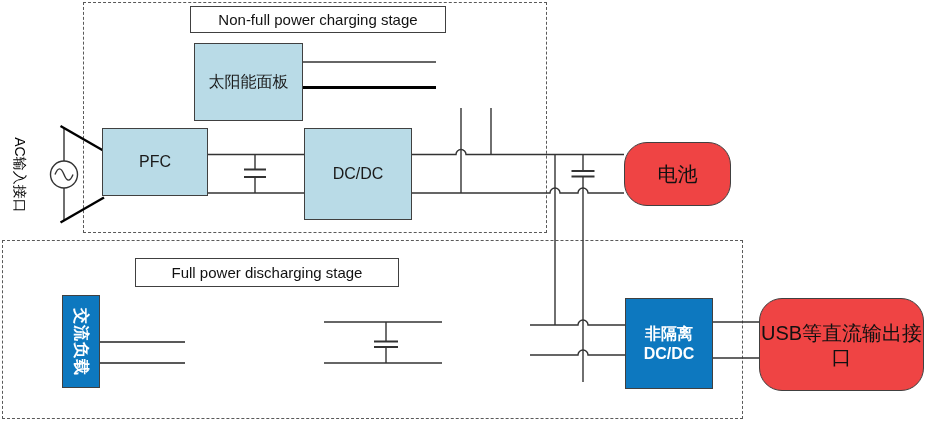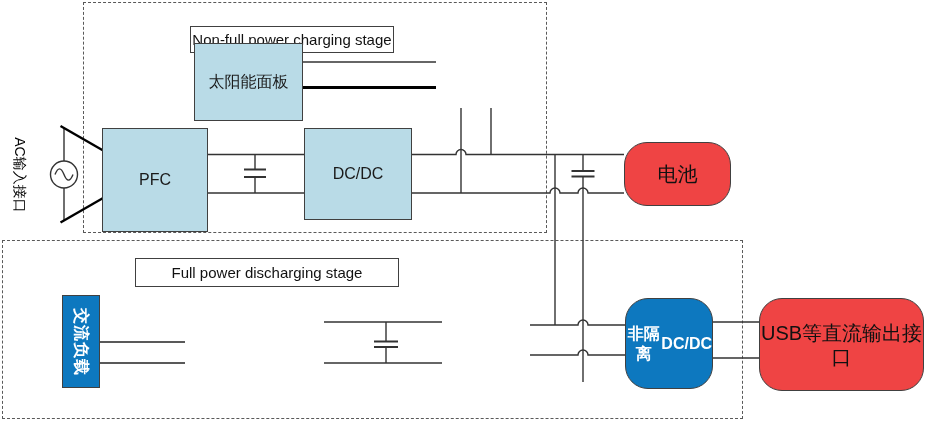--- a/index.html
+++ b/index.html
@@ -122,48 +122,48 @@
     </g>
     <g>
       <path class="cap" d="M571.5 171 H594.5 M571.5 176.5 H594.5"></path>
     </g>
     <g>
       <path class="w" d="M386 322 V341.5 M386 347 V363"></path>
       <path class="cap" d="M374 341.5 H398 M374 347 H398"></path>
     </g>
   </svg>
 
-  <div class="labelbox" style="left:190px; top:26px; width:204px; height:27px;">
+  <div class="labelbox" style="left:190px; top:6px; width:256px; height:27px;">
     <span>Non-full power charging stage</span>
   </div>
   <div class="labelbox" style="left:135px; top:258px; width:264px; height:29px;">
     <span>Full power discharging stage</span>
   </div>
 
   <div class="vtext-wrap" style="left:9px; top:127px; width:20px; height:96px;">
     <span class="vtext ac-label">AC输入接口</span>
   </div>
 
   <div class="block lightblue" style="left:194px; top:43px; width:109px; height:78px;">
     <span>太阳能面板</span>
   </div>
-  <div class="block lightblue" style="left:102px; top:128px; width:106px; height:104px;">
+  <div class="block lightblue" style="left:102px; top:128px; width:106px; height:68px;">
     <span>PFC</span>
   </div>
   <div class="block lightblue" style="left:304px; top:128px; width:108px; height:92px;">
     <span>DC/DC</span>
   </div>
   <div class="block whitebox" style="left:624px; top:142px; width:107px; height:64px;">
     <span>电池</span>
   </div>
 
   <div class="block darkblue" style="left:62px; top:295px; width:38px; height:93px;">
     <span class="vtext acload-label">交流负载</span>
   </div>
-  <div class="block darkblue" style="left:625px; top:298px; width:88px; height:91px; flex-direction:row;border-radius:23px;">
+  <div class="block darkblue" style="left:625px; top:298px; width:88px; height:91px; flex-direction:column;">
     <span>非隔离</span>
     <span>DC/DC</span>
   </div>
   <div class="block whitebox" style="left:759px; top:298px; width:165px; height:93px;">
     <span>USB等直流输出接口</span>
   </div>
 
 </div>
 
 </body></html>

